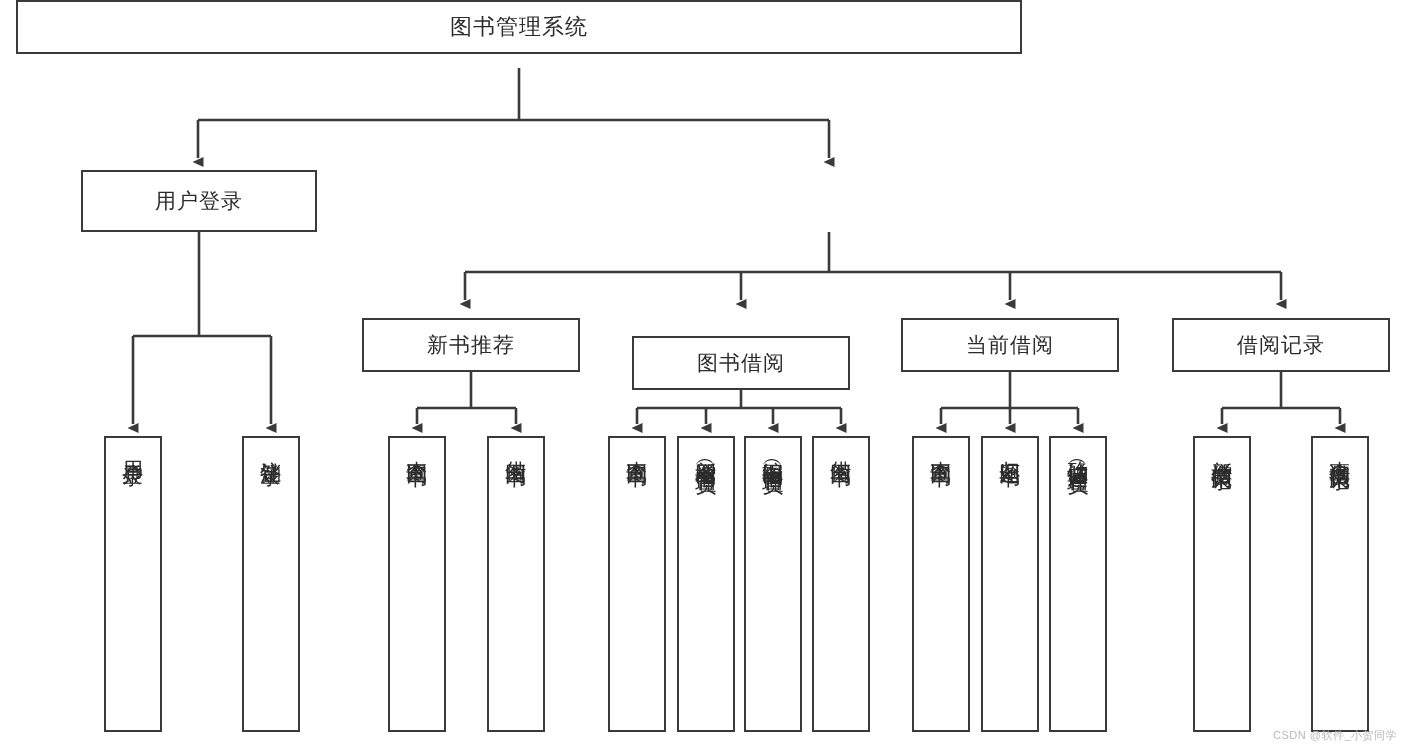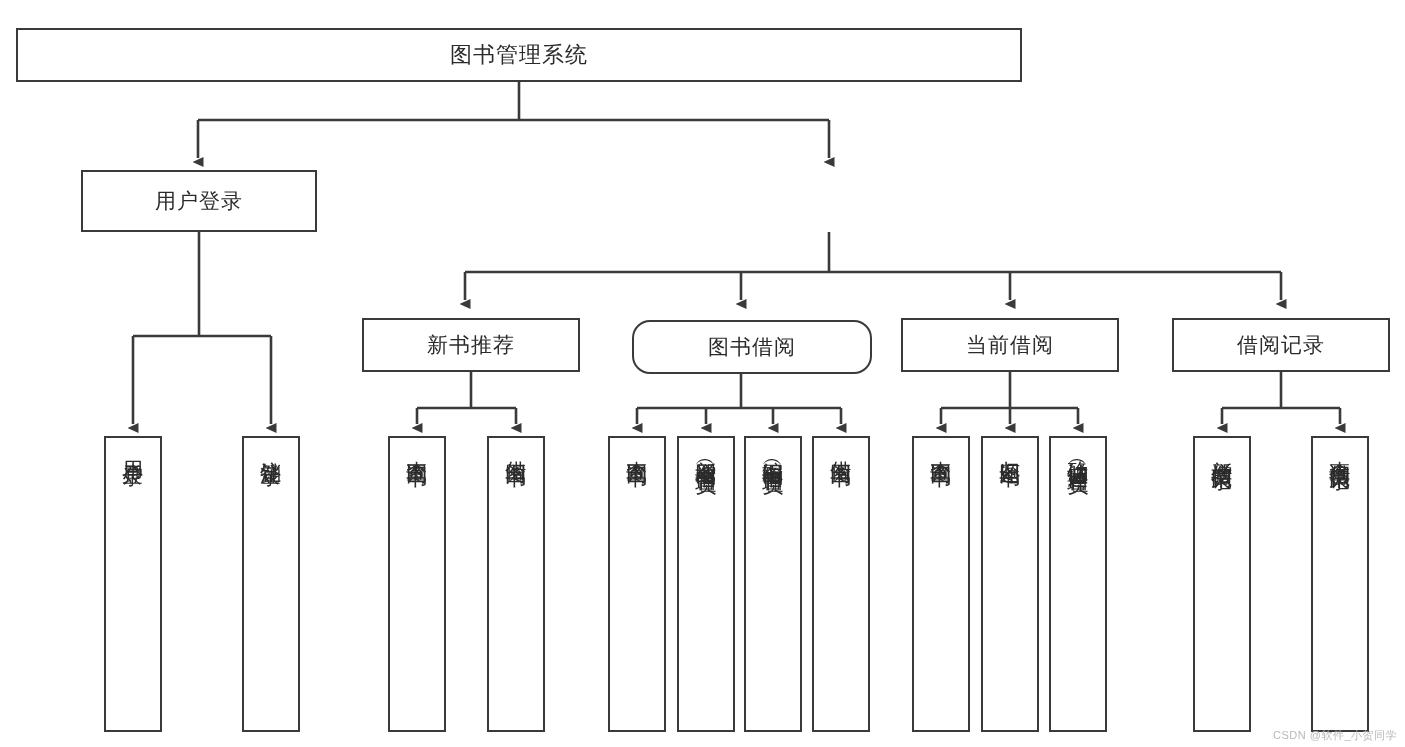--- a/index.html
+++ b/index.html
@@ -118,32 +118,32 @@
       <path d="M1010,408 L1010,424" marker-end="url(#arrow)"></path>
       <path d="M1078,408 L1078,424" marker-end="url(#arrow)"></path>
 
       <path d="M1281,372 L1281,408"></path>
       <path d="M1222,408 L1340,408"></path>
       <path d="M1222,408 L1222,424" marker-end="url(#arrow)"></path>
       <path d="M1340,408 L1340,424" marker-end="url(#arrow)"></path>
     </g>
   </svg>
 
-  <div class="node node-h" id="root-node" style="left:16px; top:28px; width:1006px; height:54px;">
+  <div class="node node-h" id="root-node" style="left:16px; top:0; width:1006px; height:54px;">
     <span class="node-label">图书管理系统</span>
   </div>
 
   <div class="node node-h" style="left:81px; top:170px; width:236px; height:62px;">
     <span class="node-label">用户登录</span>
   </div>
 
   <div class="node node-h" style="left:362px; top:318px; width:218px; height:54px;">
     <span class="node-label">新书推荐</span>
   </div>
-  <div class="node node-h" style="left:632px; top:320px; width:240px; height:54px;border-radius:18px;">
+  <div class="node node-h" style="left:632px; top:336px; width:218px; height:54px;">
     <span class="node-label">图书借阅</span>
   </div>
   <div class="node node-h" style="left:901px; top:318px; width:218px; height:54px;">
     <span class="node-label">当前借阅</span>
   </div>
   <div class="node node-h" style="left:1172px; top:318px; width:218px; height:54px;">
     <span class="node-label">借阅记录</span>
   </div>
 
   <div class="node node-v" style="left:104px; top:436px; width:58px; height:296px;">

